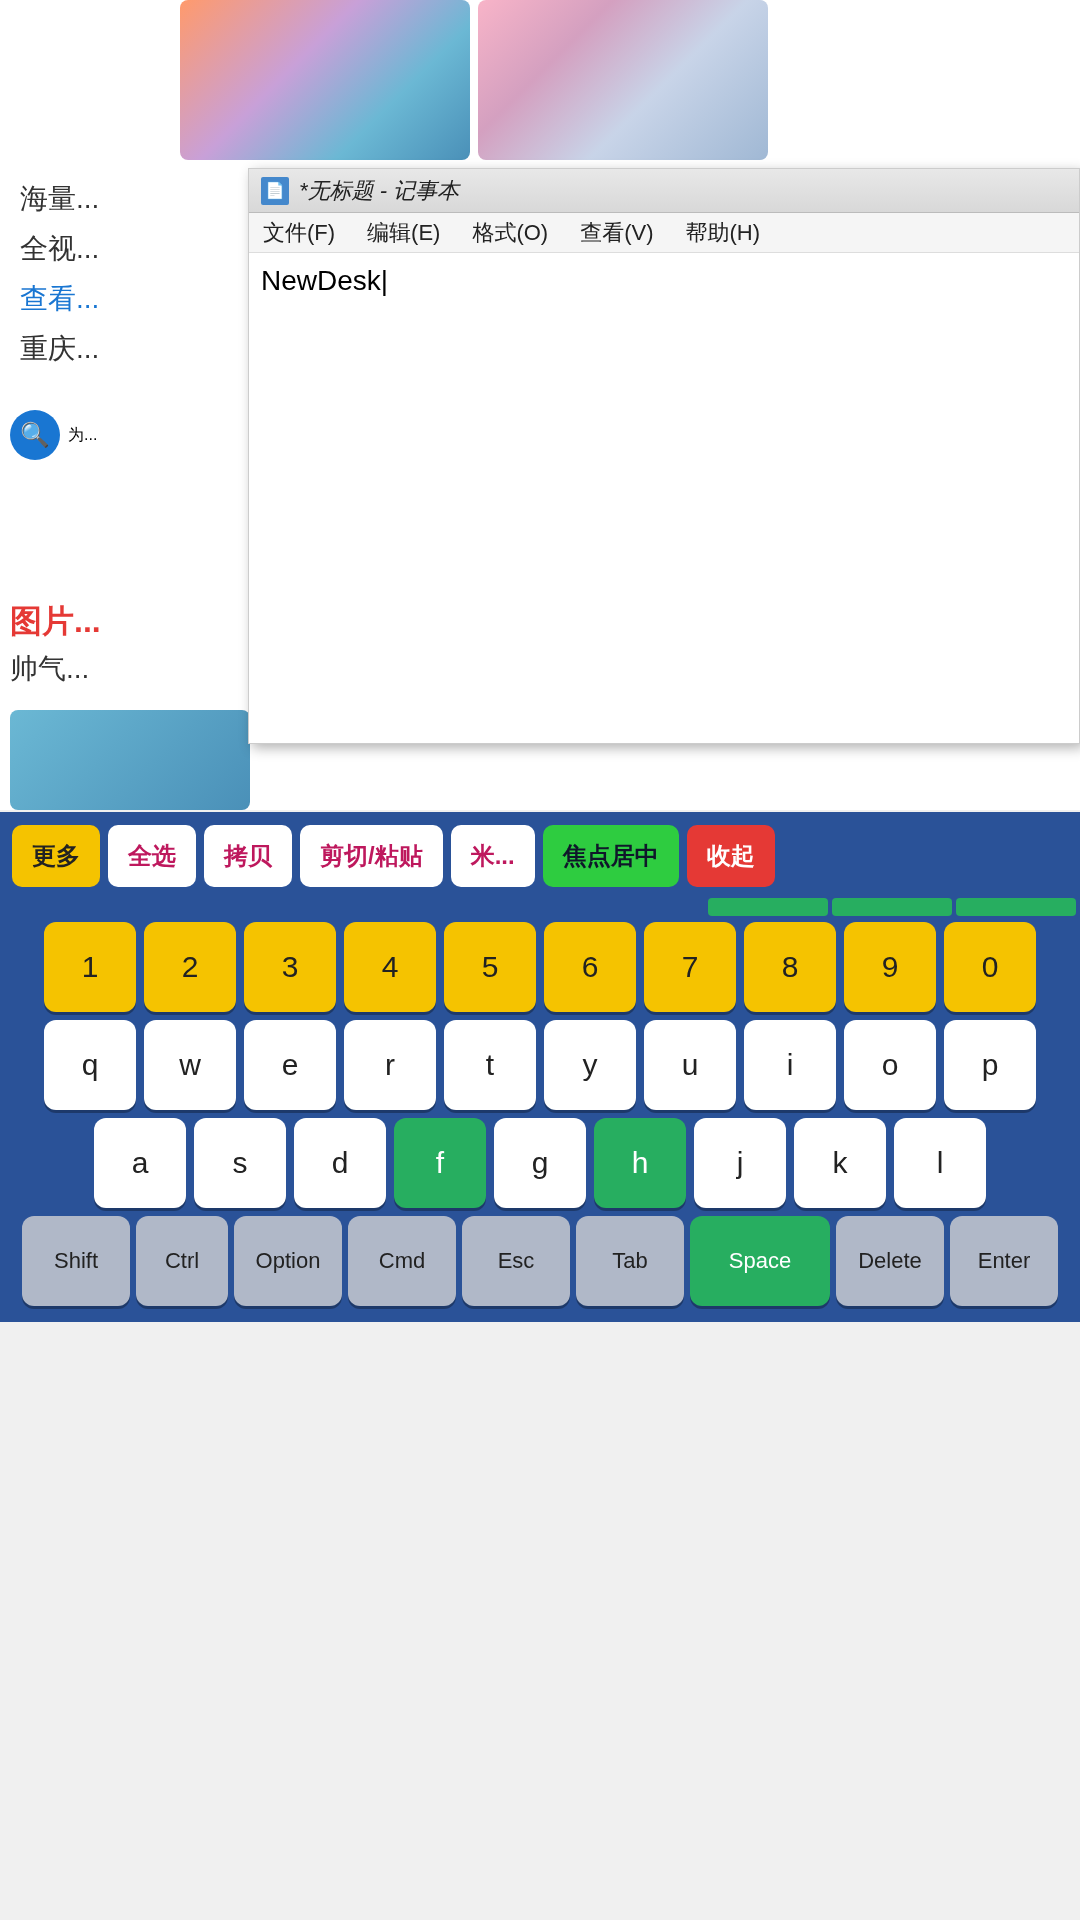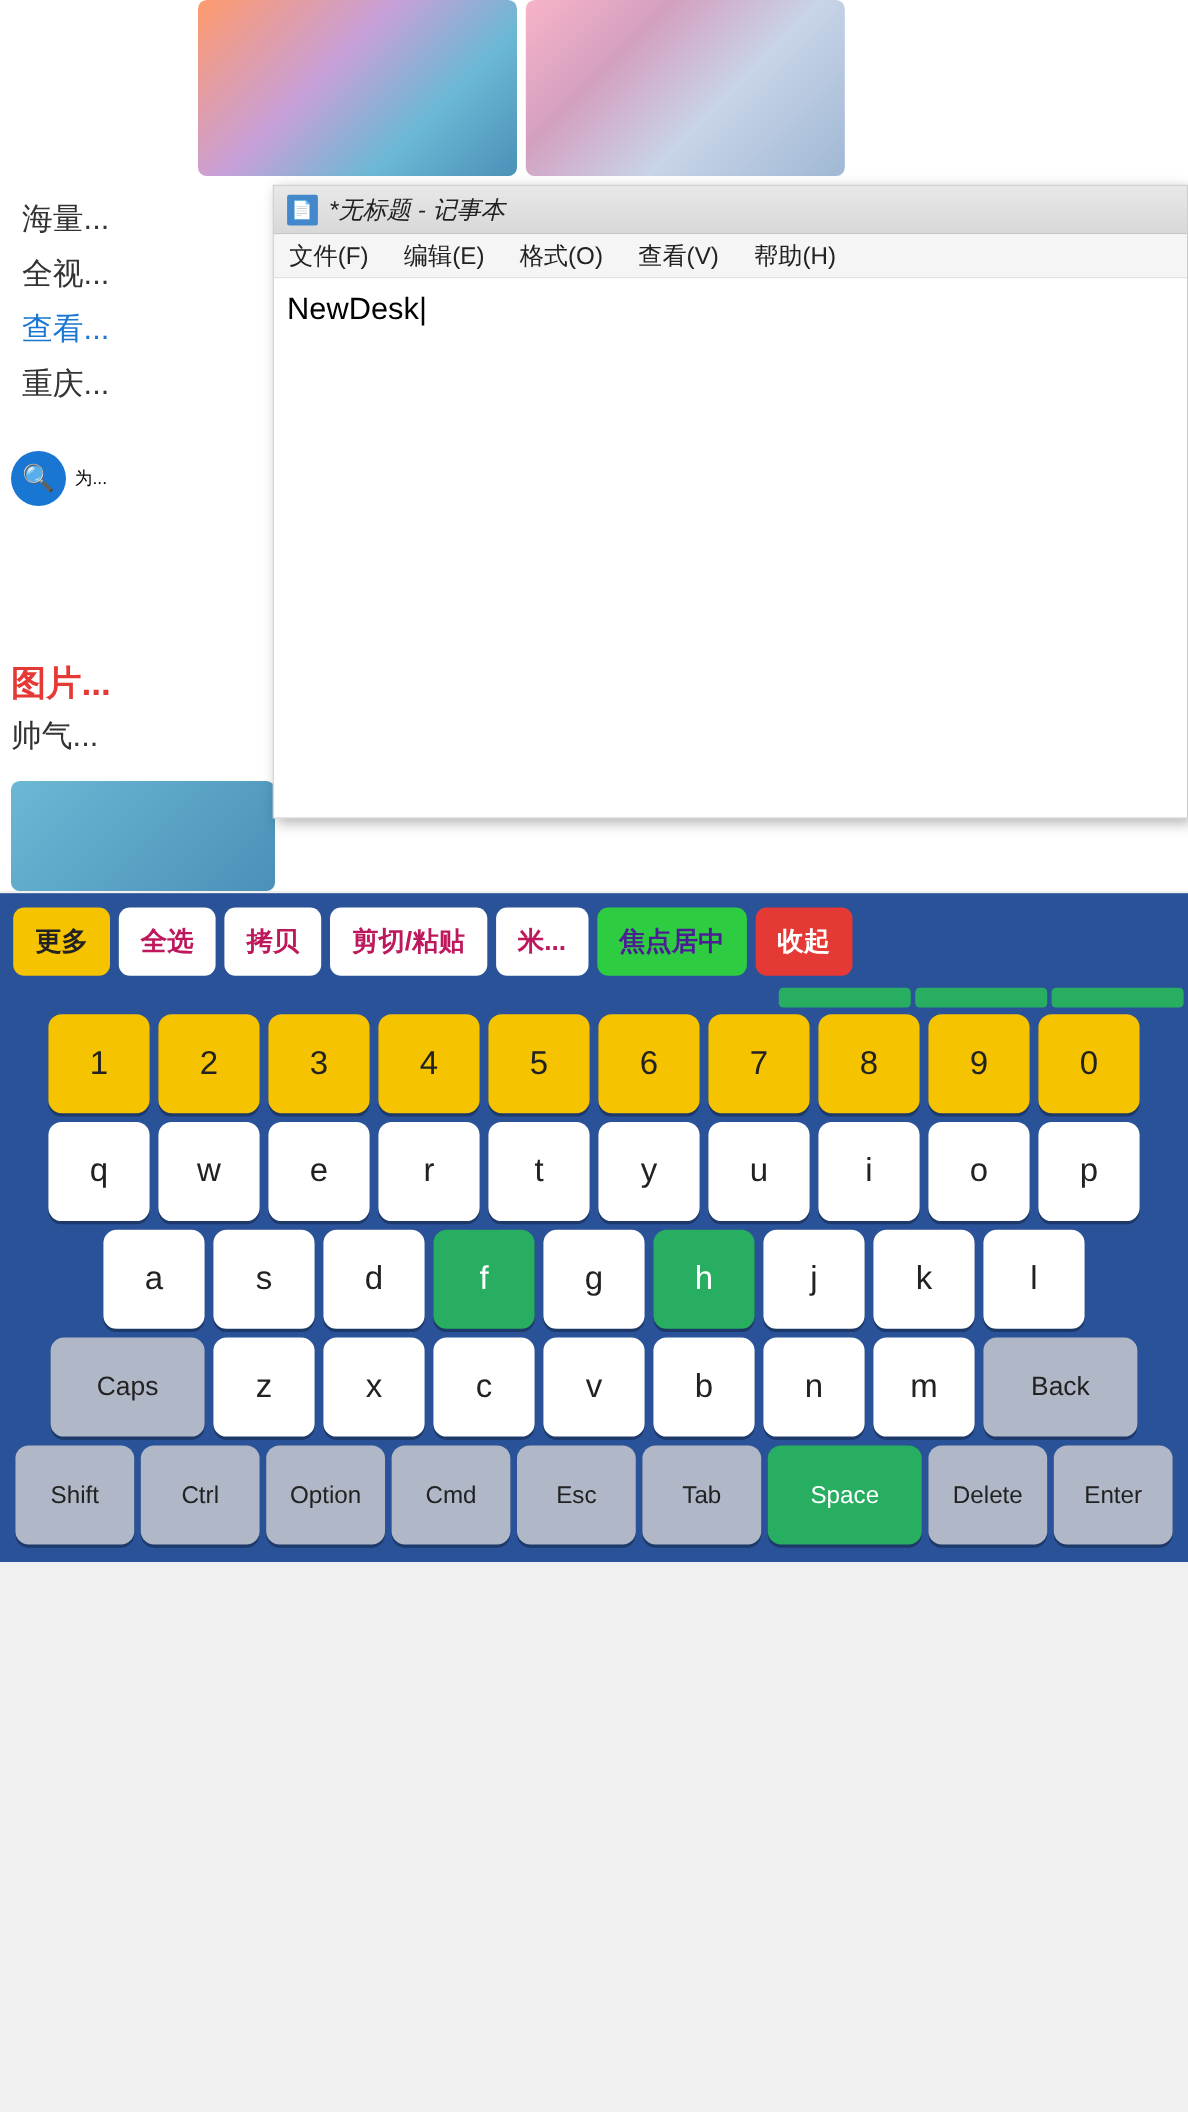--- a/index.html
+++ b/index.html
@@ -189,21 +189,21 @@
       font-size: 24px;
       font-weight: 600;
       cursor: pointer;
       padding: 0 20px;
       white-space: nowrap;
       color: #222;
     }
 
     .toolbar-btn.yellow { background: #f5c300; color: #222; }
     .toolbar-btn.white { background: #ffffff; color: #be185d; }
-    .toolbar-btn.green { background: #2ecc40; color: #4c1d95; }
+    .toolbar-btn.green { background: #2ecc40; color: #0f172a; }
     .toolbar-btn.red { background: #e53935; color: #fff; }
 
     .key-row {
       display: flex;
       justify-content: center;
       gap: 8px;
       margin-bottom: 8px;
     }
 
     .key {
@@ -335,35 +335,24 @@
     <button class="key key-letter white">s</button>
     <button class="key key-letter white">d</button>
     <button class="key key-letter green" style="background:#27ae60;color:#fff;">f</button>
     <button class="key key-letter white">g</button>
     <button class="key key-letter green" style="background:#27ae60;color:#fff;">h</button>
     <button class="key key-letter white">j</button>
     <button class="key key-letter white">k</button>
     <button class="key key-letter white">l</button>
   </div>
 
-  <div class="key-row">
-    <button class="key key-special-wide special">Caps</button>
-    <button class="key key-letter white">z</button>
-    <button class="key key-letter white">x</button>
-    <button class="key key-letter white">c</button>
-    <button class="key key-letter white">v</button>
-    <button class="key key-letter white">b</button>
-    <button class="key key-letter white">n</button>
-    <button class="key key-letter white">m</button>
-    <button class="key key-back special">Back</button>
-  </div>
 
   <div class="key-row" style="gap:6px;">
     <button class="key special" style="width:108px;font-size:22px;">Shift</button>
-    <button class="key special" style="width:108px;font-size:22px;">Ctrl</button>
+    <button class="key special" style="width:92px;font-size:22px;">Ctrl</button>
     <button class="key special" style="width:108px;font-size:22px;">Option</button>
     <button class="key special" style="width:108px;font-size:22px;">Cmd</button>
     <button class="key special" style="width:108px;font-size:22px;">Esc</button>
     <button class="key special" style="width:108px;font-size:22px;">Tab</button>
     <button class="key white key-space" style="width:140px;background:#27ae60;color:#fff;font-size:22px;">Space</button>
     <button class="key special" style="width:108px;font-size:22px;">Delete</button>
     <button class="key special" style="width:108px;font-size:22px;">Enter</button>
   </div>
 </div>
 

